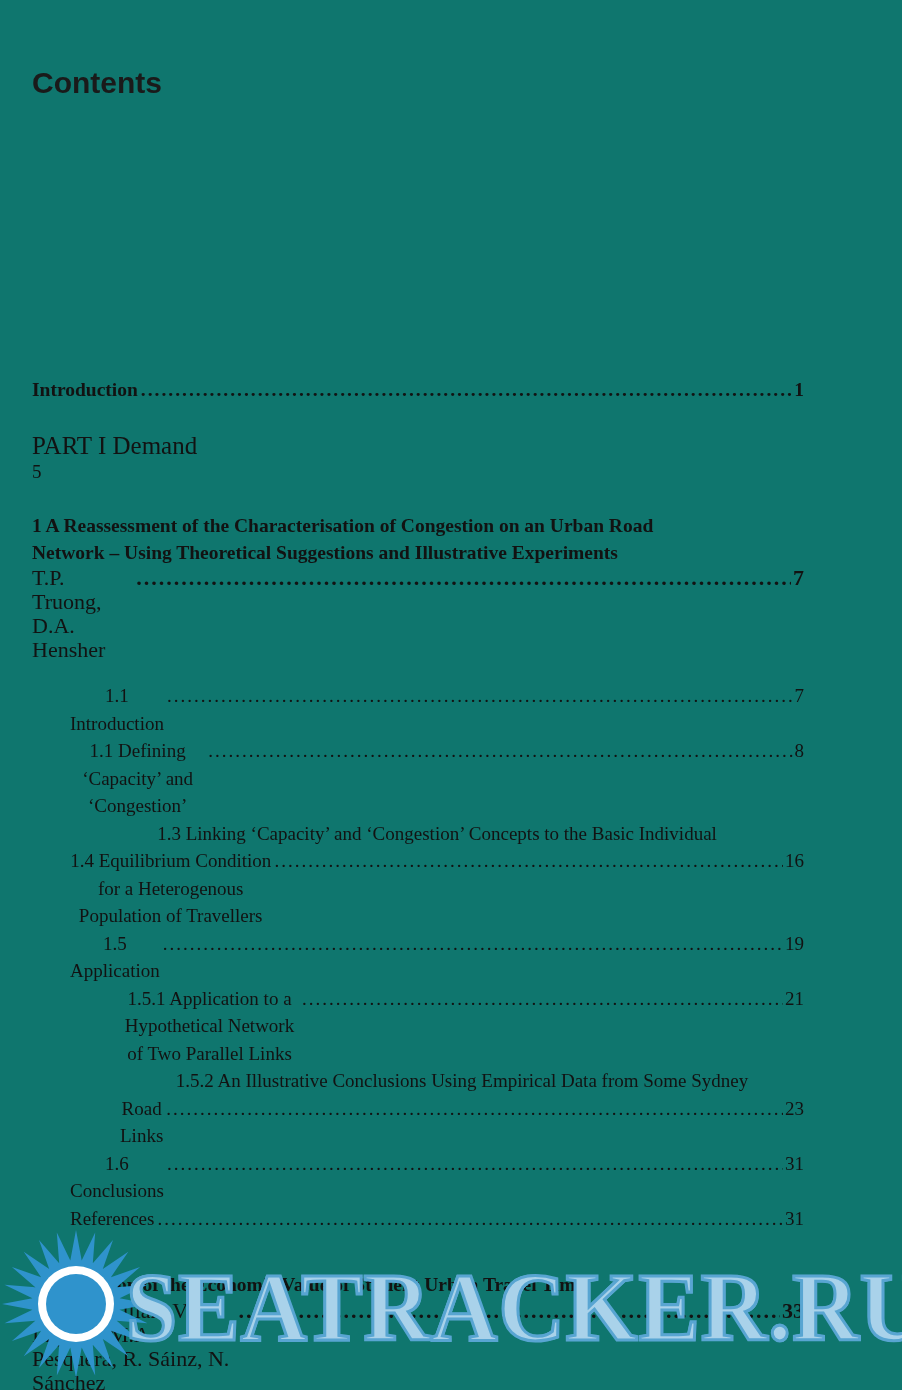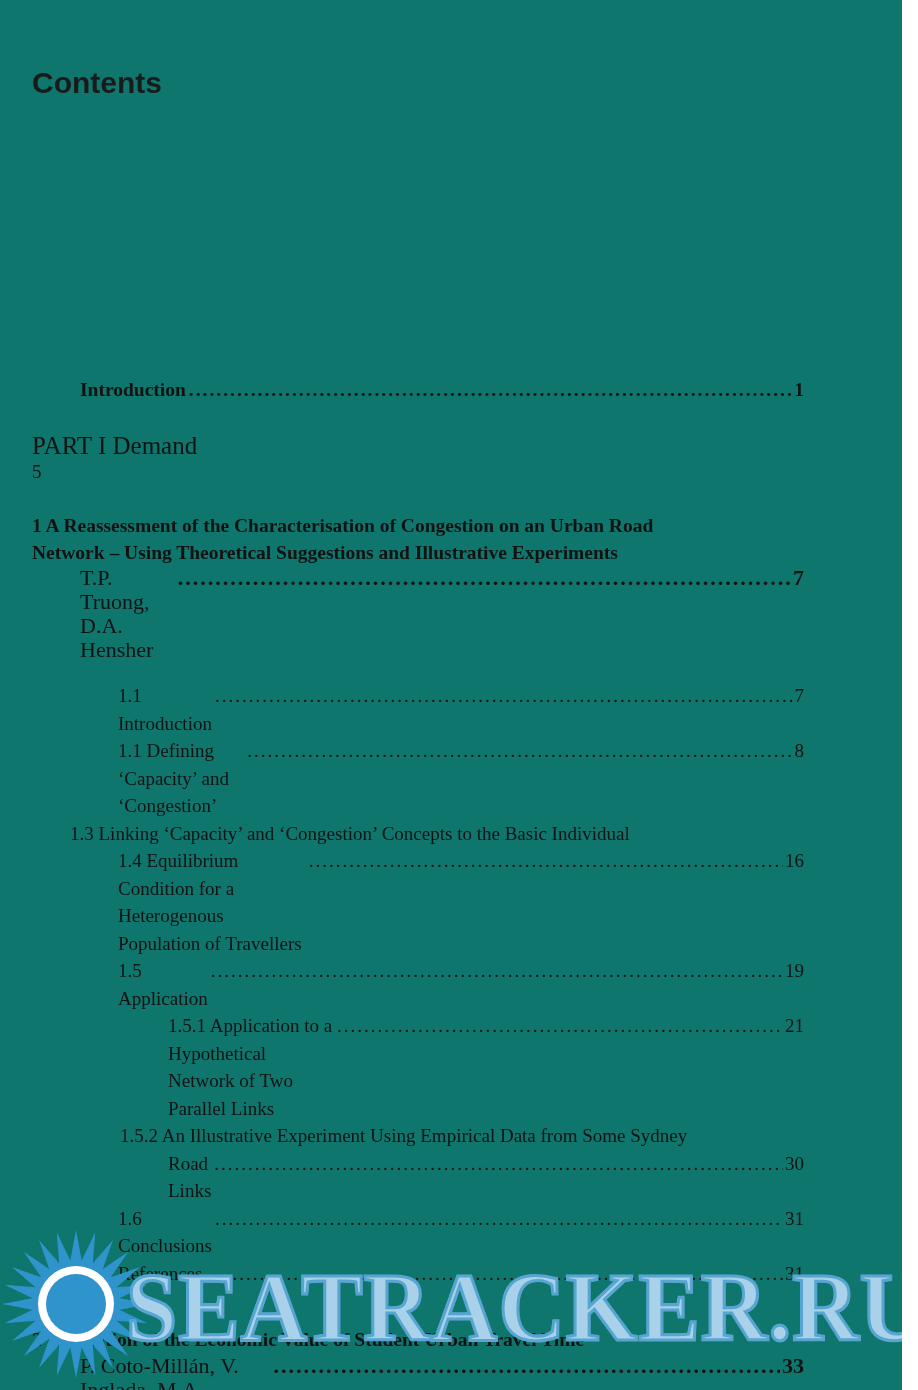--- a/index.html
+++ b/index.html
@@ -20,21 +20,21 @@
     margin-top: 66px;
     font-family: "Liberation Sans", sans-serif;
     font-weight: bold;
     font-size: 30px;
     line-height: 34px;
     color: #1a1a1a;
   }
 
   
   .toc-row { display: flex; align-items: baseline; }
-  .toc-row .txt { white-space: normal; margin-left: 48px; }
+  .toc-row .txt { white-space: normal; }
   .dots {
     flex: 1 1 auto;
     overflow: hidden;
     white-space: nowrap;
     margin: 0 2px 0 3px;
     min-width: 12px;
   }
   .dots::after {
     content: "..........................................................................................................................................................................................................";
     letter-spacing: 2px;
@@ -69,21 +69,21 @@
     font-weight: bold;
     font-size: 19.5px;
     line-height: 26.5px;
   }
   .authors-row {
     font-size: 22px;
     line-height: 24px;
   }
   .authors-row .authors { font-weight: normal; }
 
-  .entries { margin-top: 20px; font-size: 19px; line-height: 27.5px; }
+  .entries { margin-top: 20px; font-size: 19px; line-height: 27.5px; text-align: center; }
   .entry.ind-1 { padding-left: 38px; }
   .entry.ind-2 { padding-left: 88px; }
   .cont-line { white-space: normal; }
 
   
   .watermark {
     position: absolute;
     left: 0;
     bottom: 8px;
     width: 918px;
@@ -178,25 +178,25 @@
             </div>
           </div>
           <div class="entry ind-2">
             <div class="toc-row">
               <span class="txt">1.5.1 Application to a Hypothetical Network of Two Parallel Links</span>
               <span class="dots"></span>
               <span class="pg">21</span>
             </div>
           </div>
           <div class="entry ind-2">
-            <div class="cont-line"><span class="txt">1.5.2 An Illustrative Experiment Using Empirical Data from Some Sydney</span></div>
+            <div class="cont-line"><span class="txt">1.5.2 An Illustrative Conclusions Using Empirical Data from Some Sydney</span></div>
             <div class="toc-row">
               <span class="txt">Road Links</span>
               <span class="dots"></span>
-              <span class="pg">30</span>
+              <span class="pg">23</span>
             </div>
           </div>
           <div class="entry ind-1">
             <div class="toc-row">
               <span class="txt">1.6 Conclusions</span>
               <span class="dots"></span>
               <span class="pg">31</span>
             </div>
           </div>
           <div class="entry ind-1">

